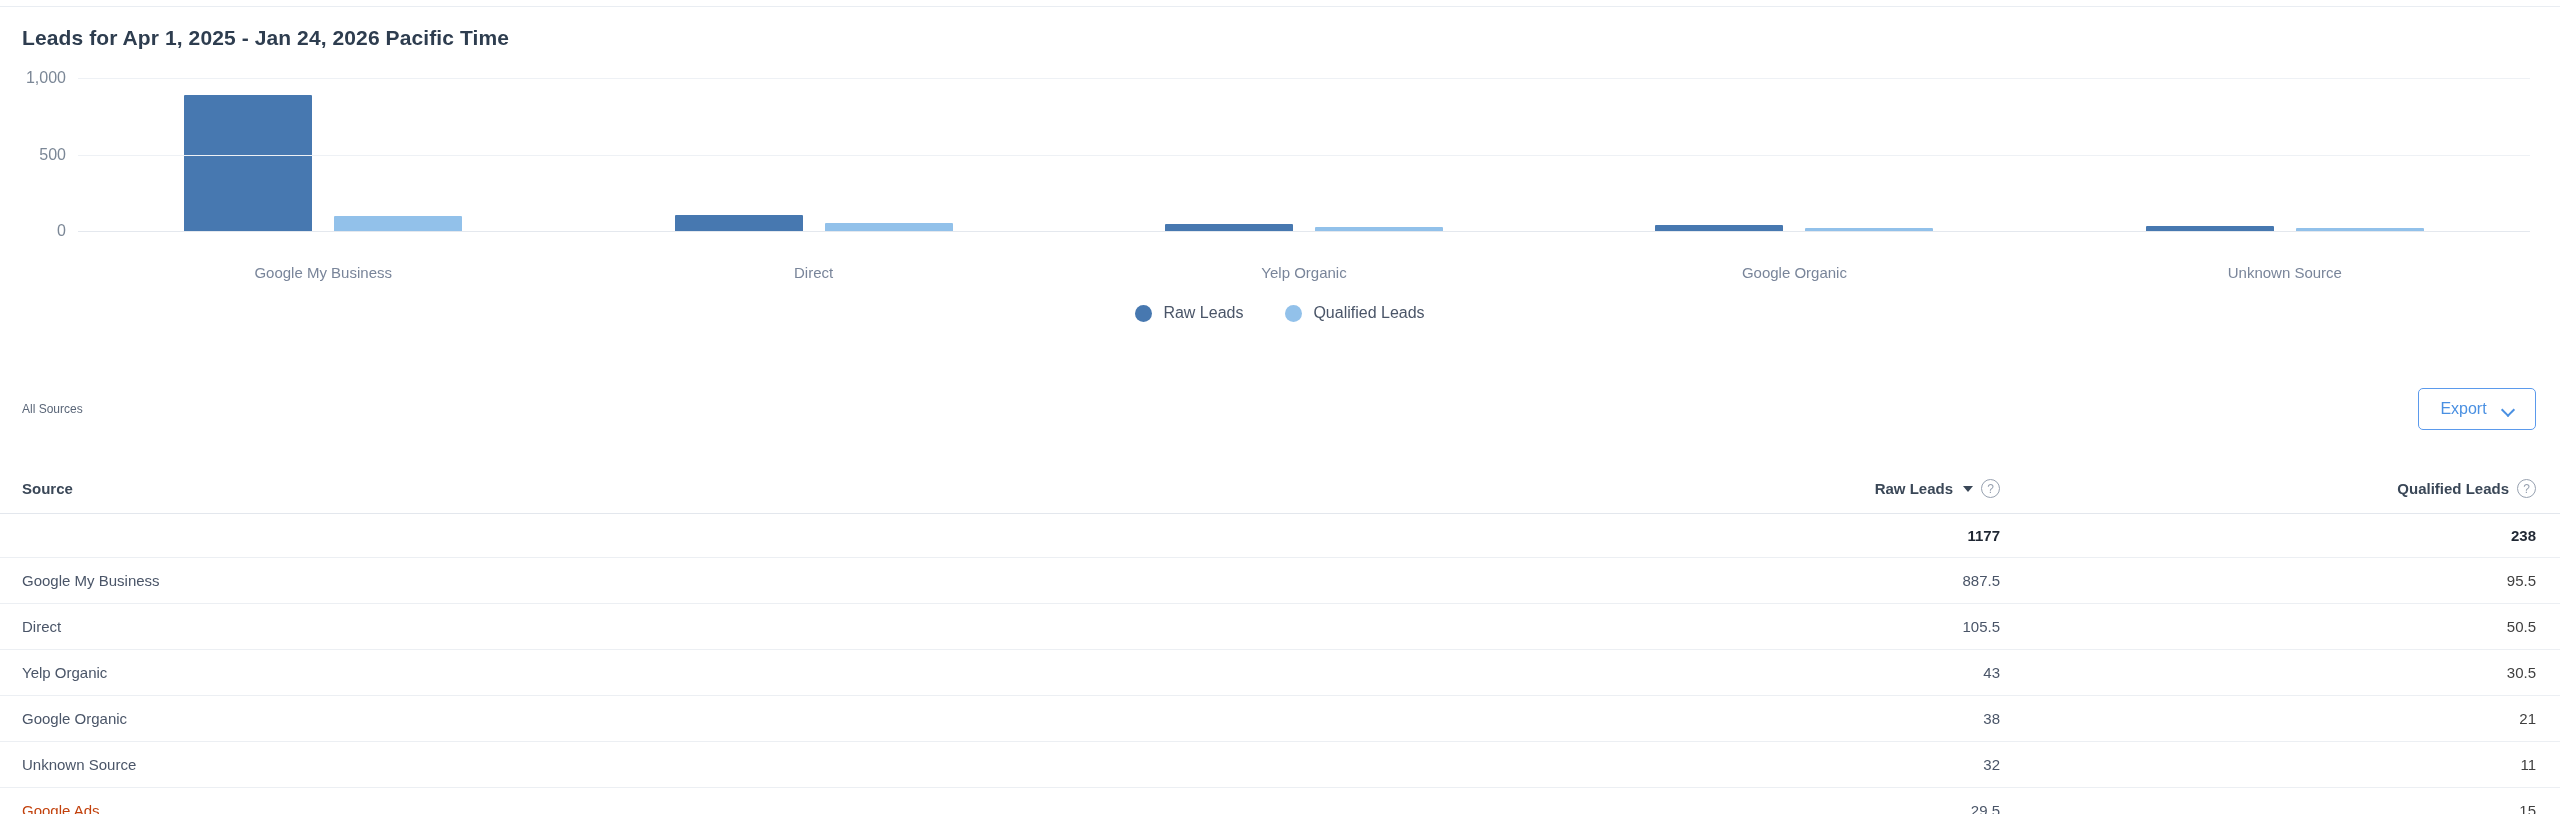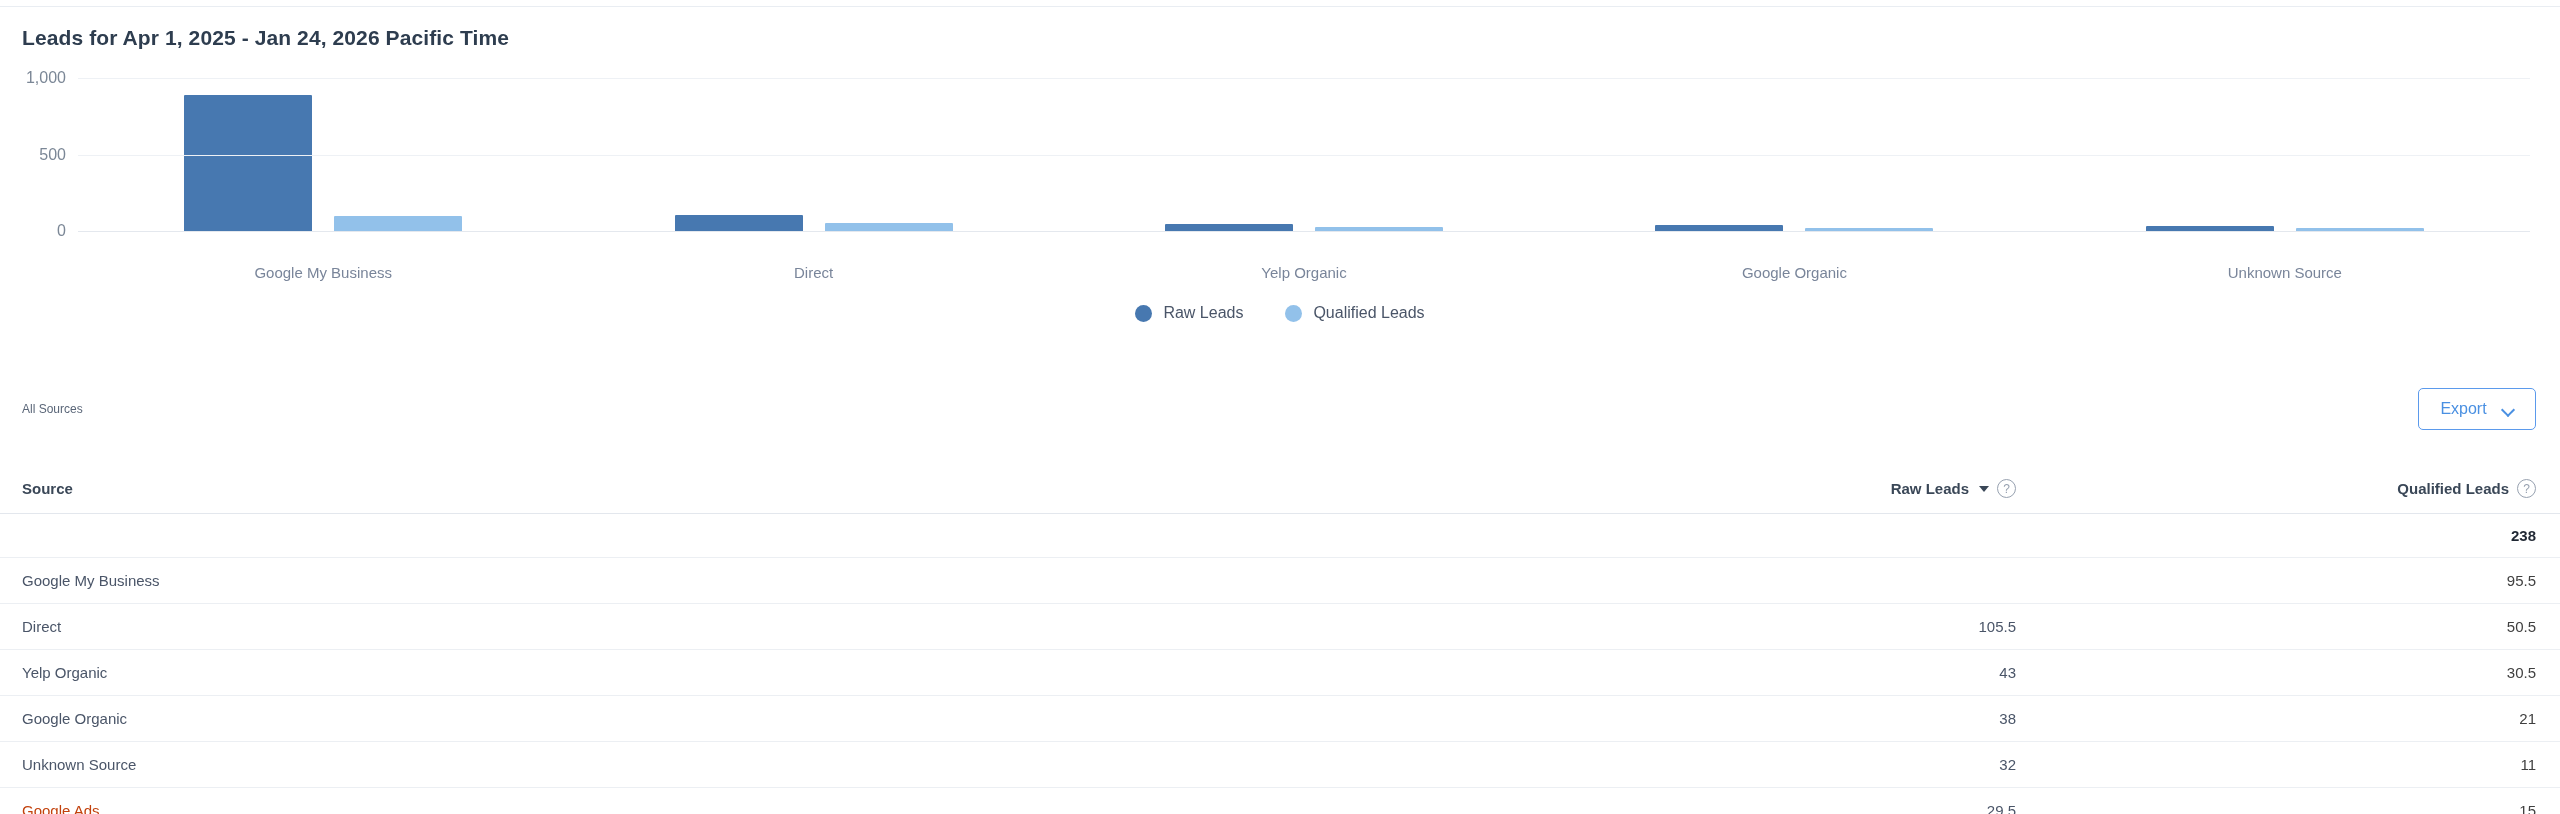--- a/index.html
+++ b/index.html
@@ -79,20 +79,21 @@
     border-right: 2px solid #4a90e2; border-bottom: 2px solid #4a90e2;
     transform: rotate(45deg);
   }
 
   
   .table { position: absolute; left: 0; top: 458px; width: 2560px; }
   .row {
     display: flex; align-items: center;
     height: 46px; border-bottom: 1px solid #eceff3;
     padding: 0 24px 0 22px;
+    gap: 16px;
   }
   .row.head { height: 50px; border-bottom: 1px solid #e3e7ed; }
   .row.total { height: 44px; }
   .c-source { flex: 1 1 auto; font-size: 15px; color: #4a5568; white-space: nowrap; }
   .c-raw  { width: 560px; text-align: right; font-size: 15px; color: #4a5568; white-space: nowrap; }
   .c-qual { width: 520px; text-align: right; font-size: 15px; color: #404040; white-space: nowrap; }
 
   .row.head .c-source { font-weight: bold; color: #3a4757; }
   .row.head .c-raw, .row.head .c-qual {
     font-weight: bold; color: #3a4757;
@@ -200,26 +201,28 @@
         <span class="help-icon">?</span>
       </div>
       <div class="c-qual">
         <span>Qualified Leads</span>
         <span class="help-icon">?</span>
       </div>
     </div>
 
     <div class="row total">
       <div class="c-source"></div>
+      <div class="c-raw">1177</div>
       <div class="c-qual">238</div>
     </div>
 
     <div id="table-body">
         <div class="row">
           <div class="c-source">Google My Business</div>
+          <div class="c-raw">887.5</div>
           <div class="c-qual">95.5</div>
         </div>
         <div class="row">
           <div class="c-source">Direct</div>
           <div class="c-raw">105.5</div>
           <div class="c-qual">50.5</div>
         </div>
         <div class="row">
           <div class="c-source">Yelp Organic</div>
           <div class="c-raw">43</div>

